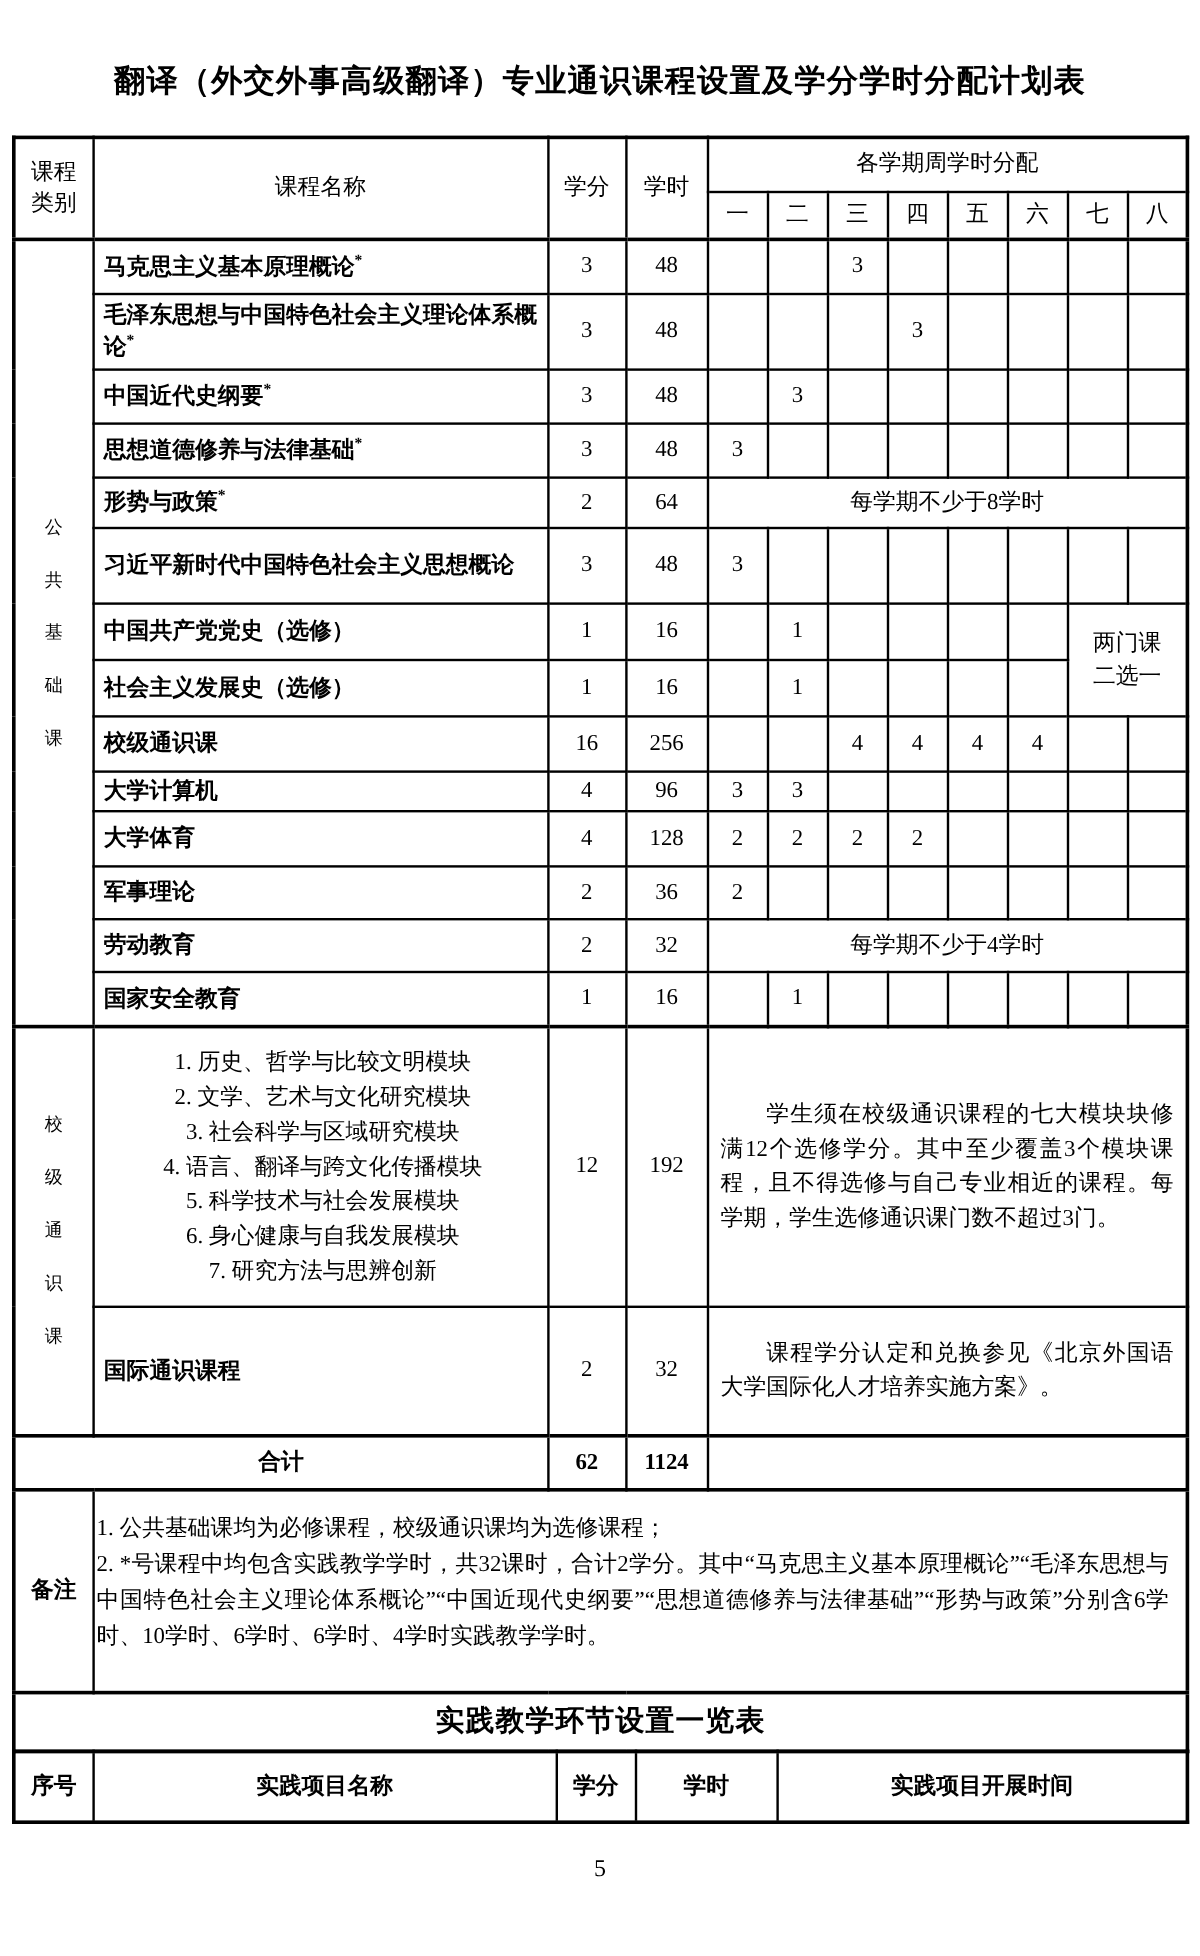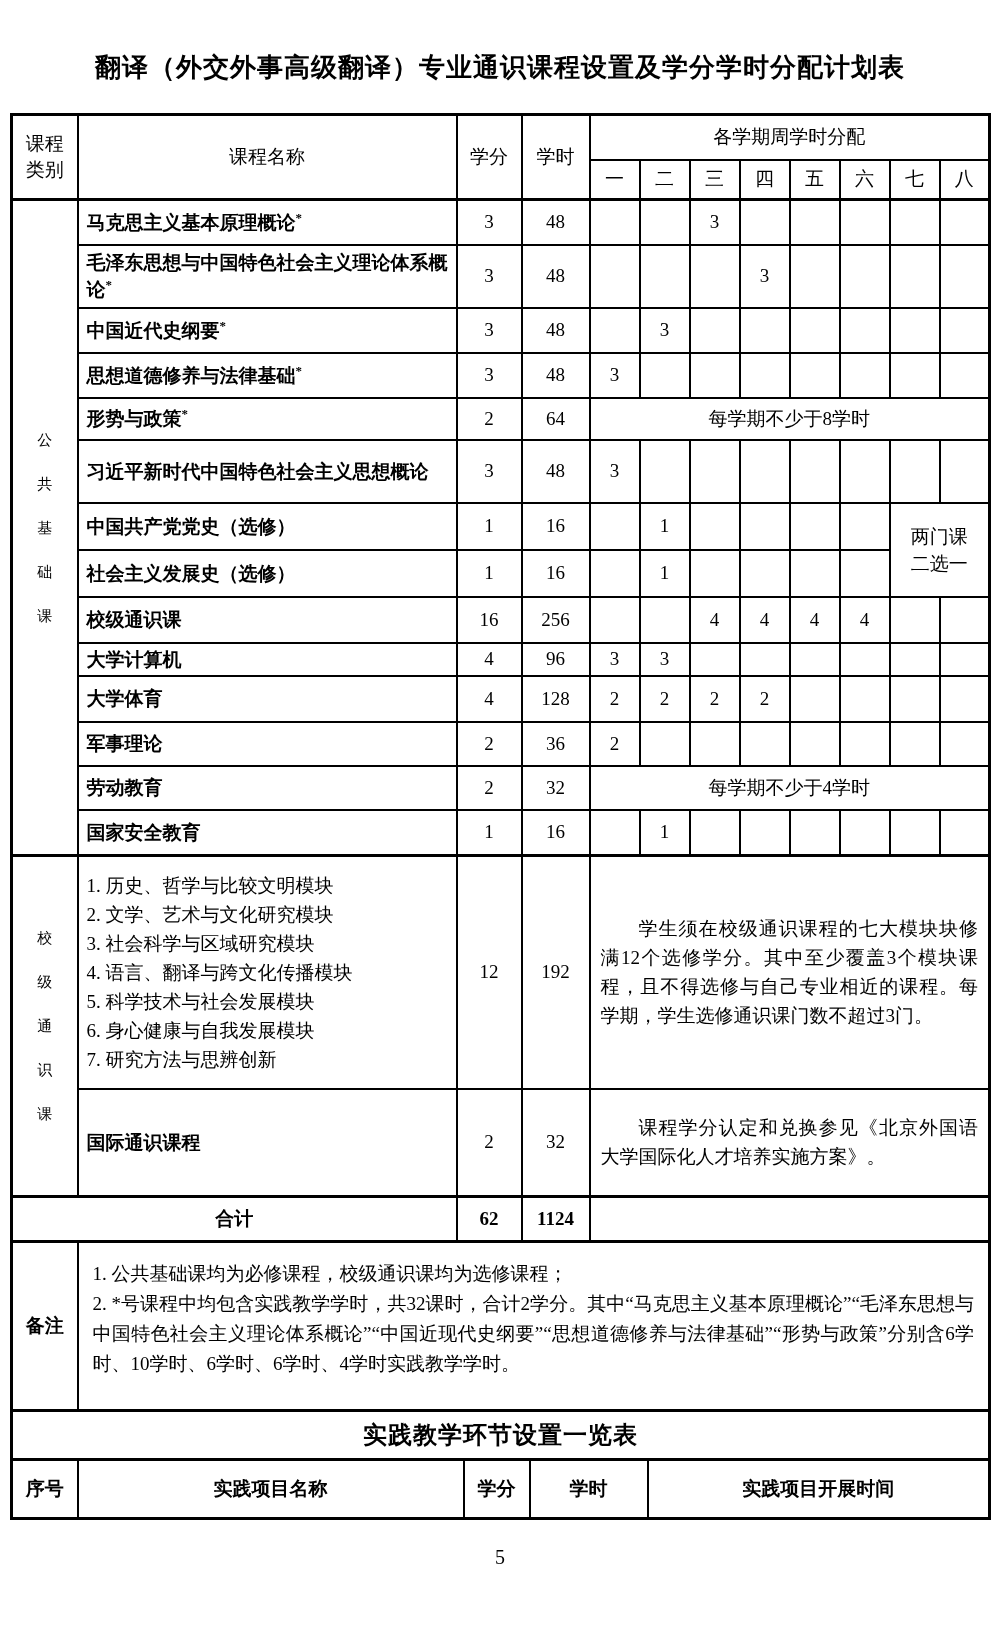--- a/index.html
+++ b/index.html
@@ -18,26 +18,26 @@
   th,td {
     border:2px solid #000; font-size:19px; font-weight:normal;
     text-align:center; vertical-align:middle; padding:0; overflow:hidden;
     line-height:1.35;
   }
   tr.sec > th, tr.sec > td { border-top-width:3px; }
   .name { text-align:left; padding:2px 6px 2px 8px; line-height:27px;font-weight:bold; }
   sup.star { font-size:13px; line-height:0; vertical-align:super; }
   .vcat { padding:0 20px; word-break:break-all; line-height:44px; font-size:15px; }
   .elect { line-height:27px;border-radius:11px; }
-  .mods { text-align:left; vertical-align:middle; padding:6px 4px 6px 8px; }
+  .mods { text-align:center; vertical-align:middle; padding:6px 4px 6px 8px; }
   .mods div { line-height:29px; white-space:nowrap; }
   .note-par { text-align:justify; padding:6px 10px; }
   .note-par p { margin:0; text-indent:2em; line-height:29px; }
   .bold { font-weight:bold; }
-  .remarks-cell { text-align:left; vertical-align:top; padding:16px 14px 6px 14px;margin-left:44px; }
+  .remarks-cell { text-align:left; vertical-align:top; padding:16px 14px 6px 2px;margin-left:44px; }
   .remarks-cell div { line-height:30px; text-align:justify; }
   .practice-title { font-weight:bold; font-size:24px; letter-spacing:1px; }
   table.bottom th { font-weight:bold; }
   .page-num { text-align:center; font-size:20px; margin-top:26px; }
 </style>
 </head>
 <body>
 
 <div class="doc-title">翻译（外交外事高级翻译）专业通识课程设置及学分学时分配计划表</div>
 

